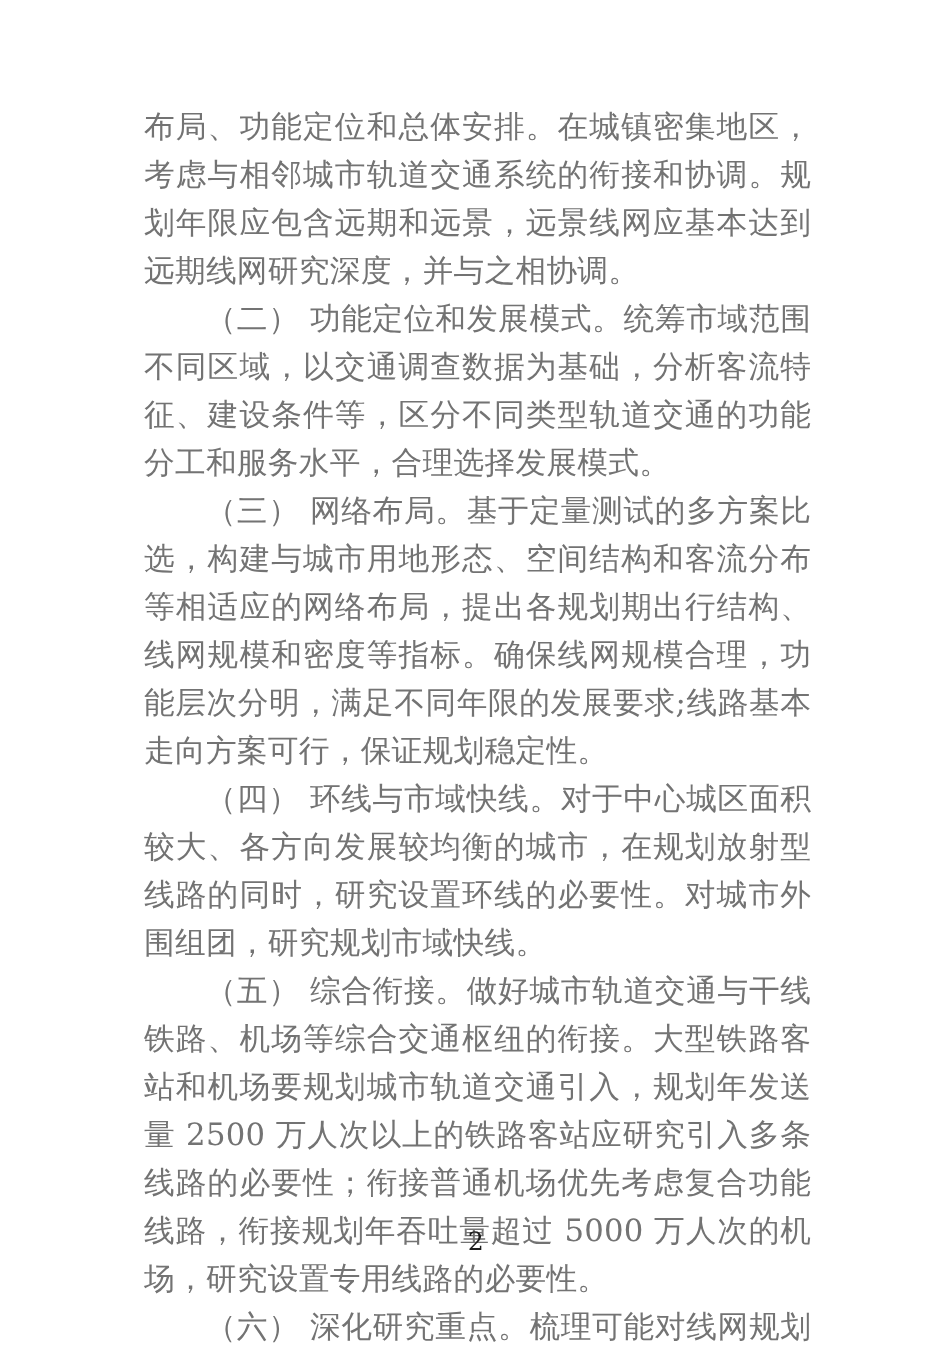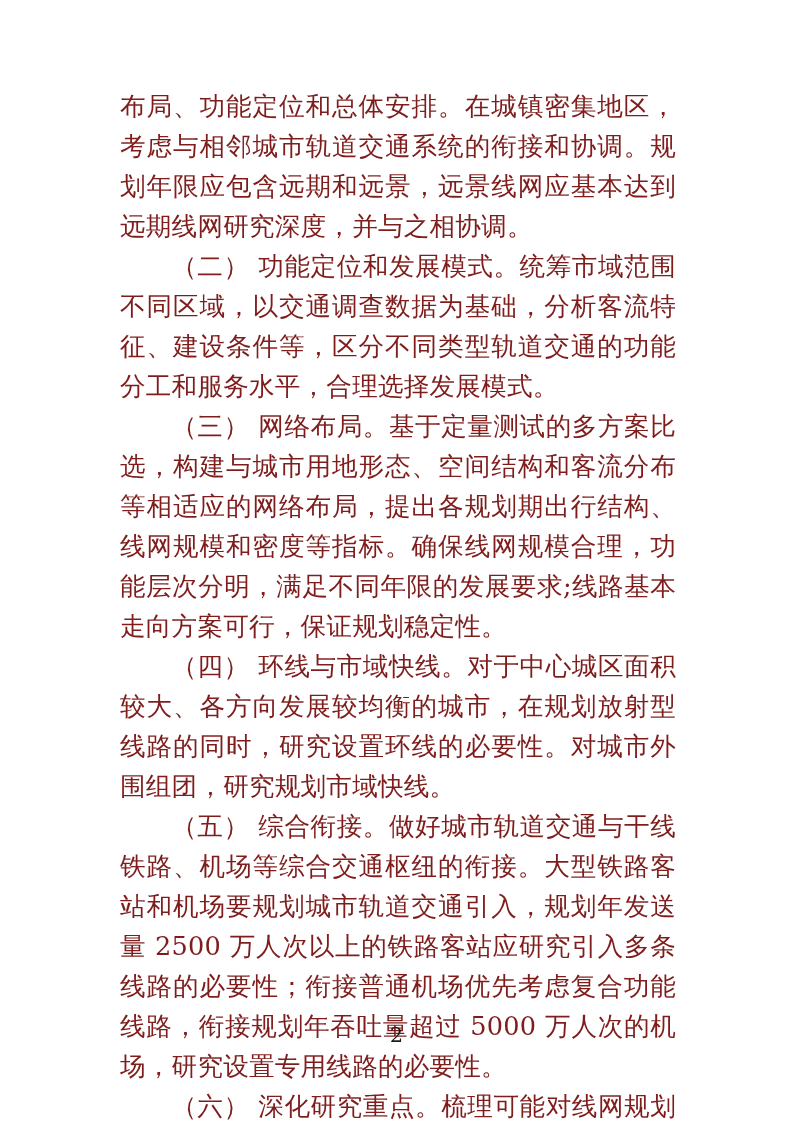--- a/index.html
+++ b/index.html
@@ -27,21 +27,21 @@
     width: 556px;
   }
   .para {
     margin: 0;
     font-size: 25.6px;
     line-height: 40px;
     text-align: justify;
     text-justify: inter-character;
     text-align-last: left;
     letter-spacing: 0.2px;
-    color: #7f1d1d;
+    color: #737373;
     font-family: "DejaVu Serif", "Liberation Serif", serif;
     word-break: break-all;
     -webkit-font-smoothing: antialiased;
   }
   .para.indent {
     text-indent: 2em;
   }
   .page-number {
     position: absolute;
     top: 1022px;

